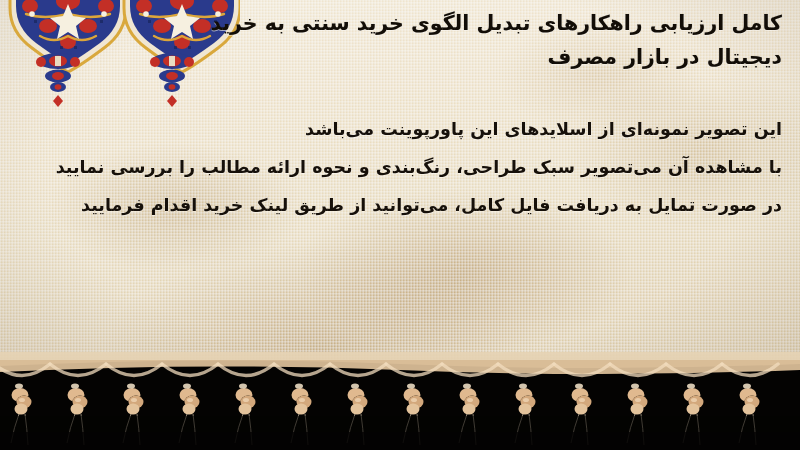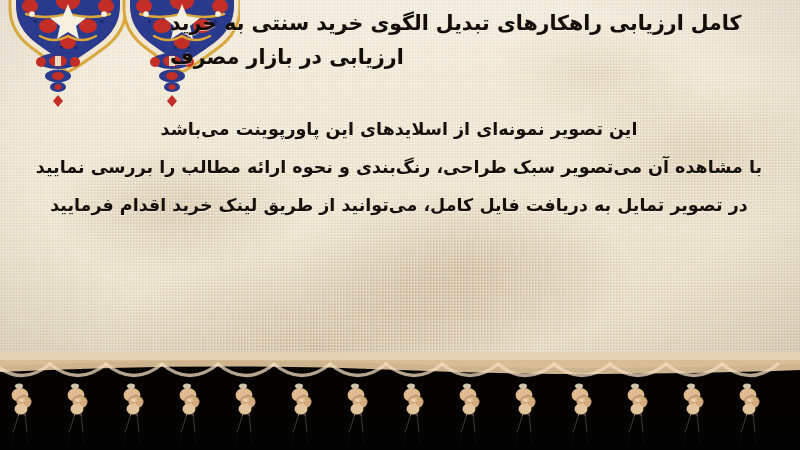--- a/index.html
+++ b/index.html
@@ -48,31 +48,31 @@
     pointer-events:none;
   }
 
   
   .ornaments{position:absolute;left:0;top:-46px;width:240px;height:160px;}
   .pendants{position:absolute;left:0;top:52px;width:240px;height:60px;}
 
   
   .title{
     position:absolute;right:18px;top:6px;width:612px;
-    text-align:left;direction:rtl;
+    text-align:right;direction:rtl;
     color:#120d07;
     font-size:20.5px;line-height:34px;font-weight:700;
     letter-spacing:0px;
     text-shadow:0 1px 0 rgba(255,252,244,.55), 0 0 1px rgba(0,0,0,.25);
   }
   .title .ln{display:block;}
 
   .body{
     position:absolute;right:18px;top:110px;width:766px;
-    text-align:center;direction:rtl;
+    direction:rtl;
     color:#16100a;
     font-size:17.5px;line-height:38px;font-weight:700;
     text-shadow:0 1px 0 rgba(255,252,244,.5);
   }
   .body .ln{display:block;white-space:nowrap;}
 
   
   .fringe-bg{
     position:absolute;left:0;top:360px;width:800px;height:90px;
     background:#040302;
@@ -163,27 +163,27 @@
 
         <path d="M22 43 L27 49 L22 55 L17 49 Z" fill="#c32f26"></path>
       </g>
     </defs>
     <use href="#pendant" x="36" y="0"></use>
     <use href="#pendant" x="150" y="0"></use>
   </svg>
 
   <div class="title">
     <span class="ln">کامل ارزیابی راهکارهای تبدیل الگوی خرید سنتی به خرید</span>
-    <span class="ln">ارزیابی در بازار مصرف</span>
+    <span class="ln">دیجیتال در بازار مصرف</span>
   </div>
 
   <div class="body">
     <span class="ln">این تصویر نمونه‌ای از اسلایدهای این پاورپوینت می‌باشد</span>
     <span class="ln">با مشاهده آن می‌تصویر سبک طراحی، رنگ‌بندی و نحوه ارائه مطالب را بررسی نمایید</span>
-    <span class="ln">در تصویر تمایل به دریافت فایل کامل، می‌توانید از طریق لینک خرید اقدام فرمایید</span>
+    <span class="ln">در صورت تمایل به دریافت فایل کامل، می‌توانید از طریق لینک خرید اقدام فرمایید</span>
   </div>
 
   <div class="fringe-bg"></div>
 
   <svg class="fringe-svg" viewBox="0 0 800 98" preserveAspectRatio="none" aria-hidden="true">
     <defs>
       <linearGradient id="cordg" x1="0" y1="0" x2="0" y2="1">
         <parameter name="stop" offset="0%" stop-color="#f0d7b6"></parameter>
         <parameter name="stop" offset="45%" stop-color="#dcb184"></parameter>
         <parameter name="stop" offset="100%" stop-color="#b5875c"></parameter>

